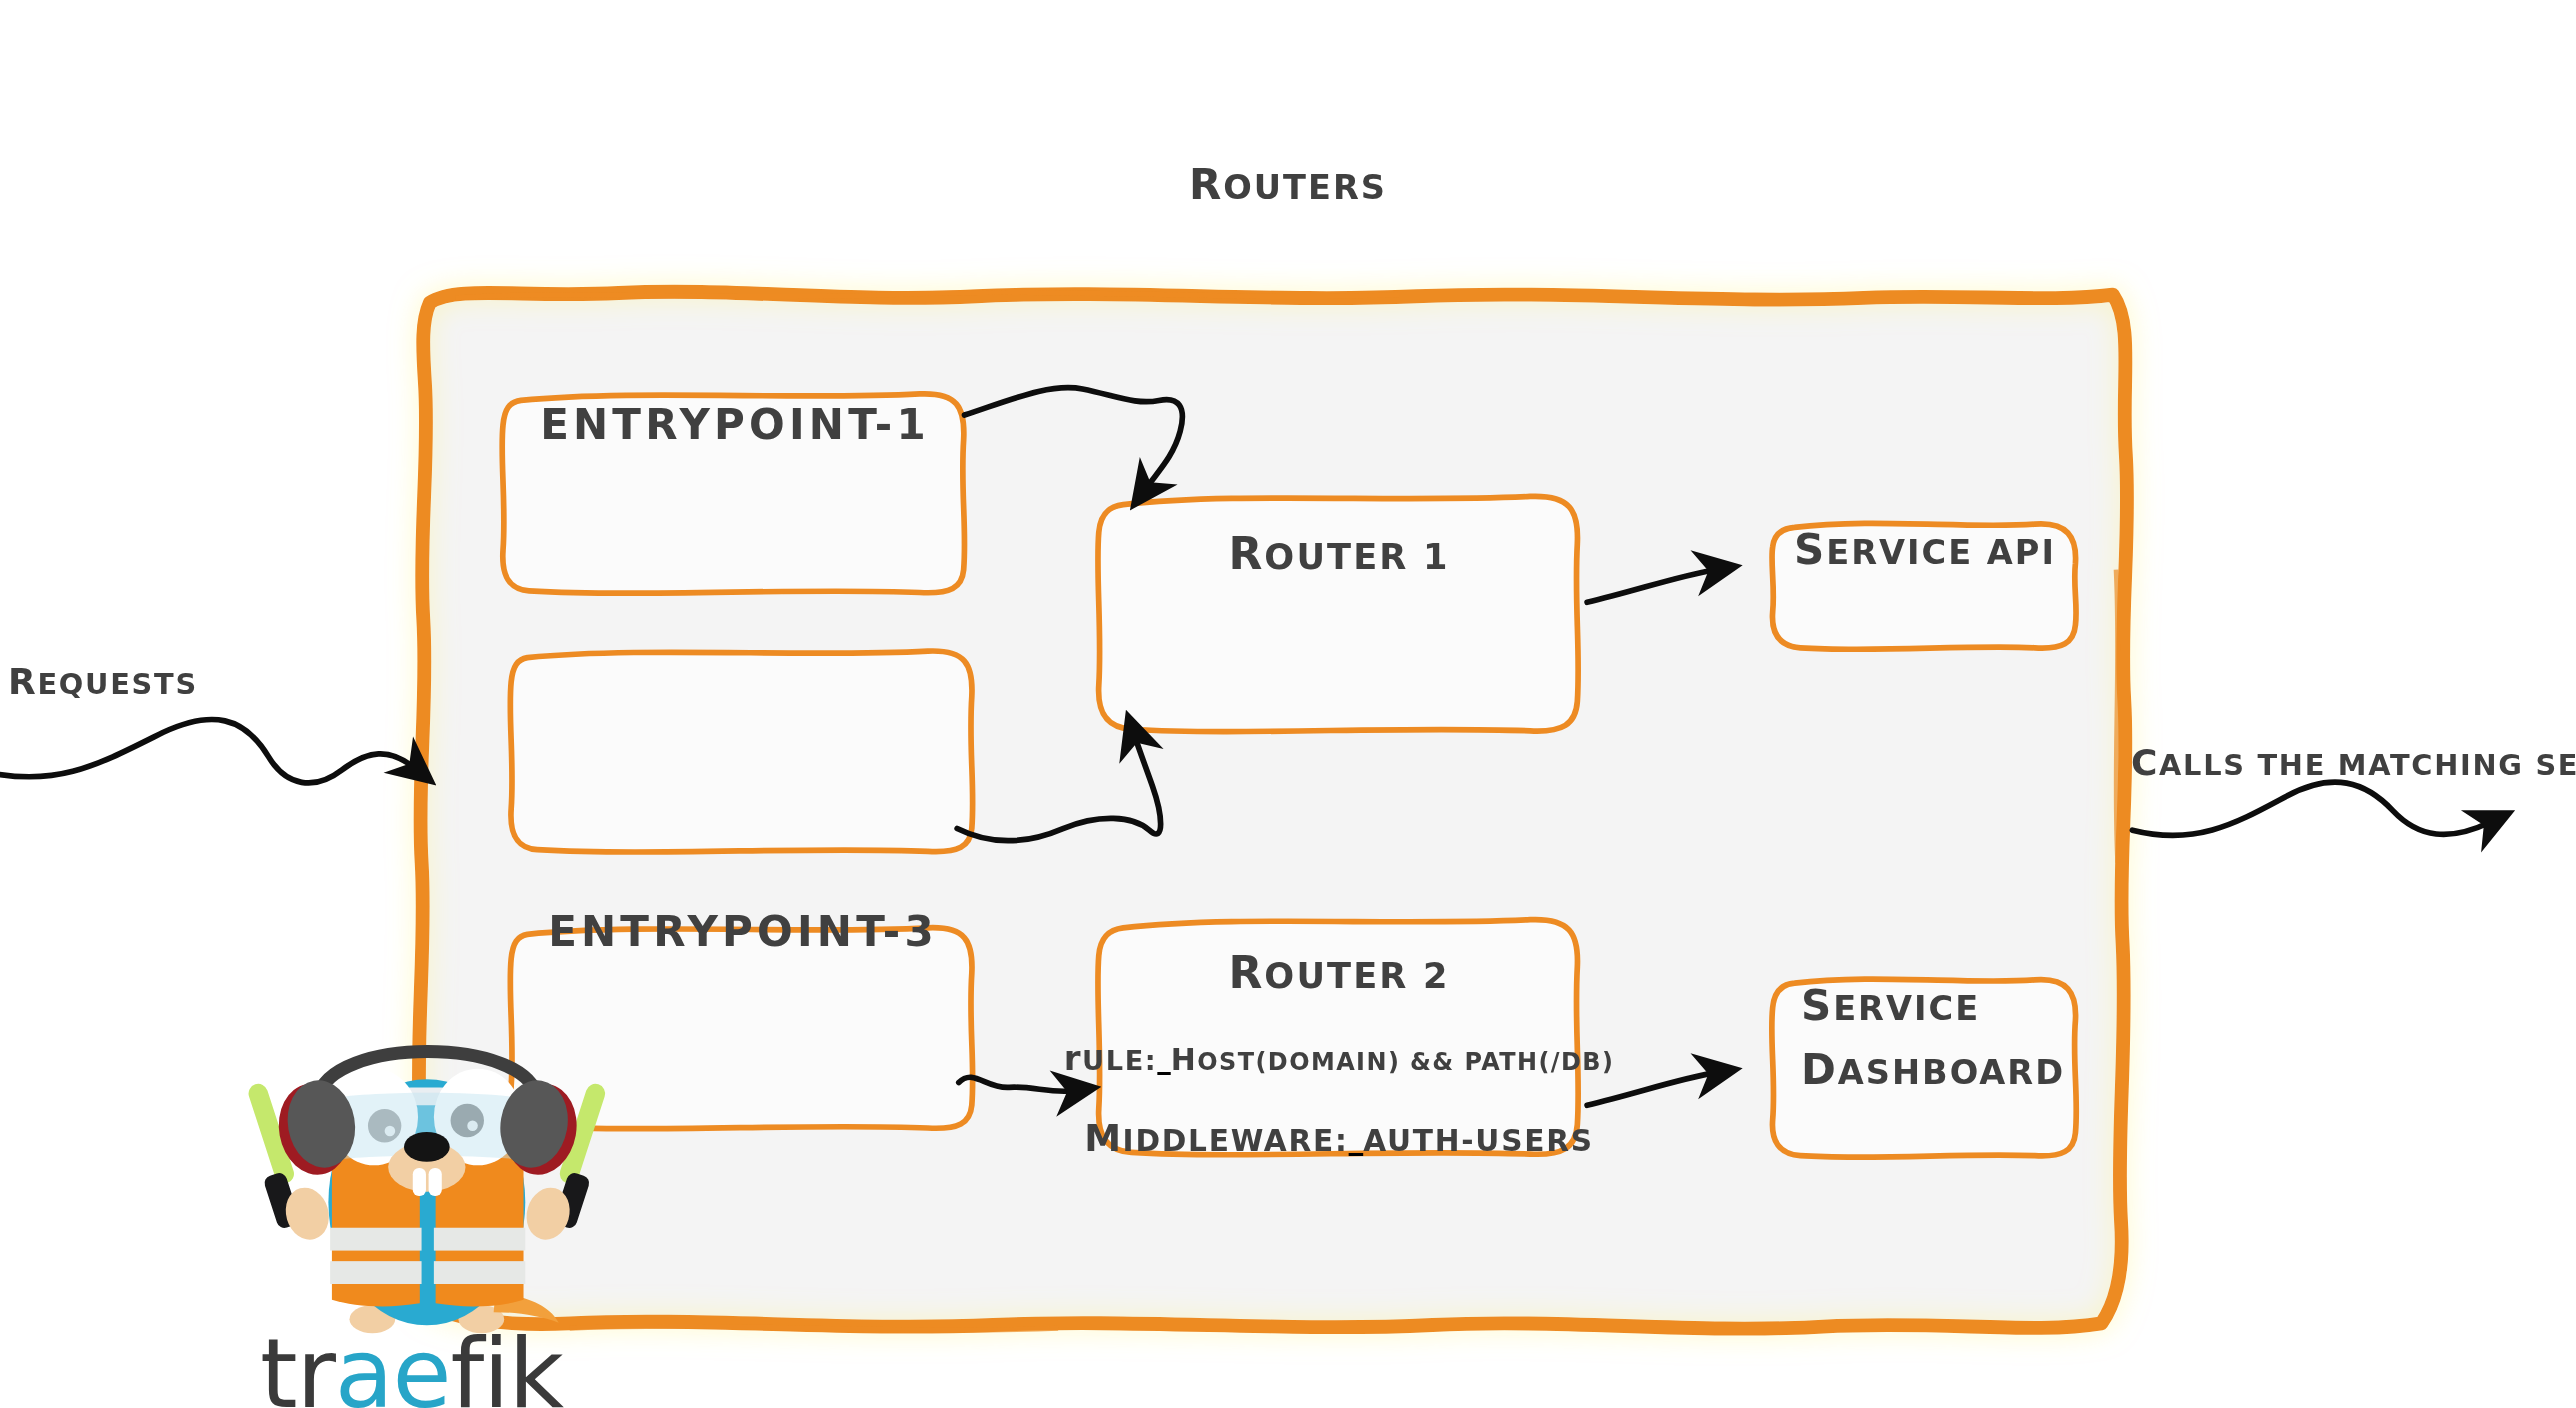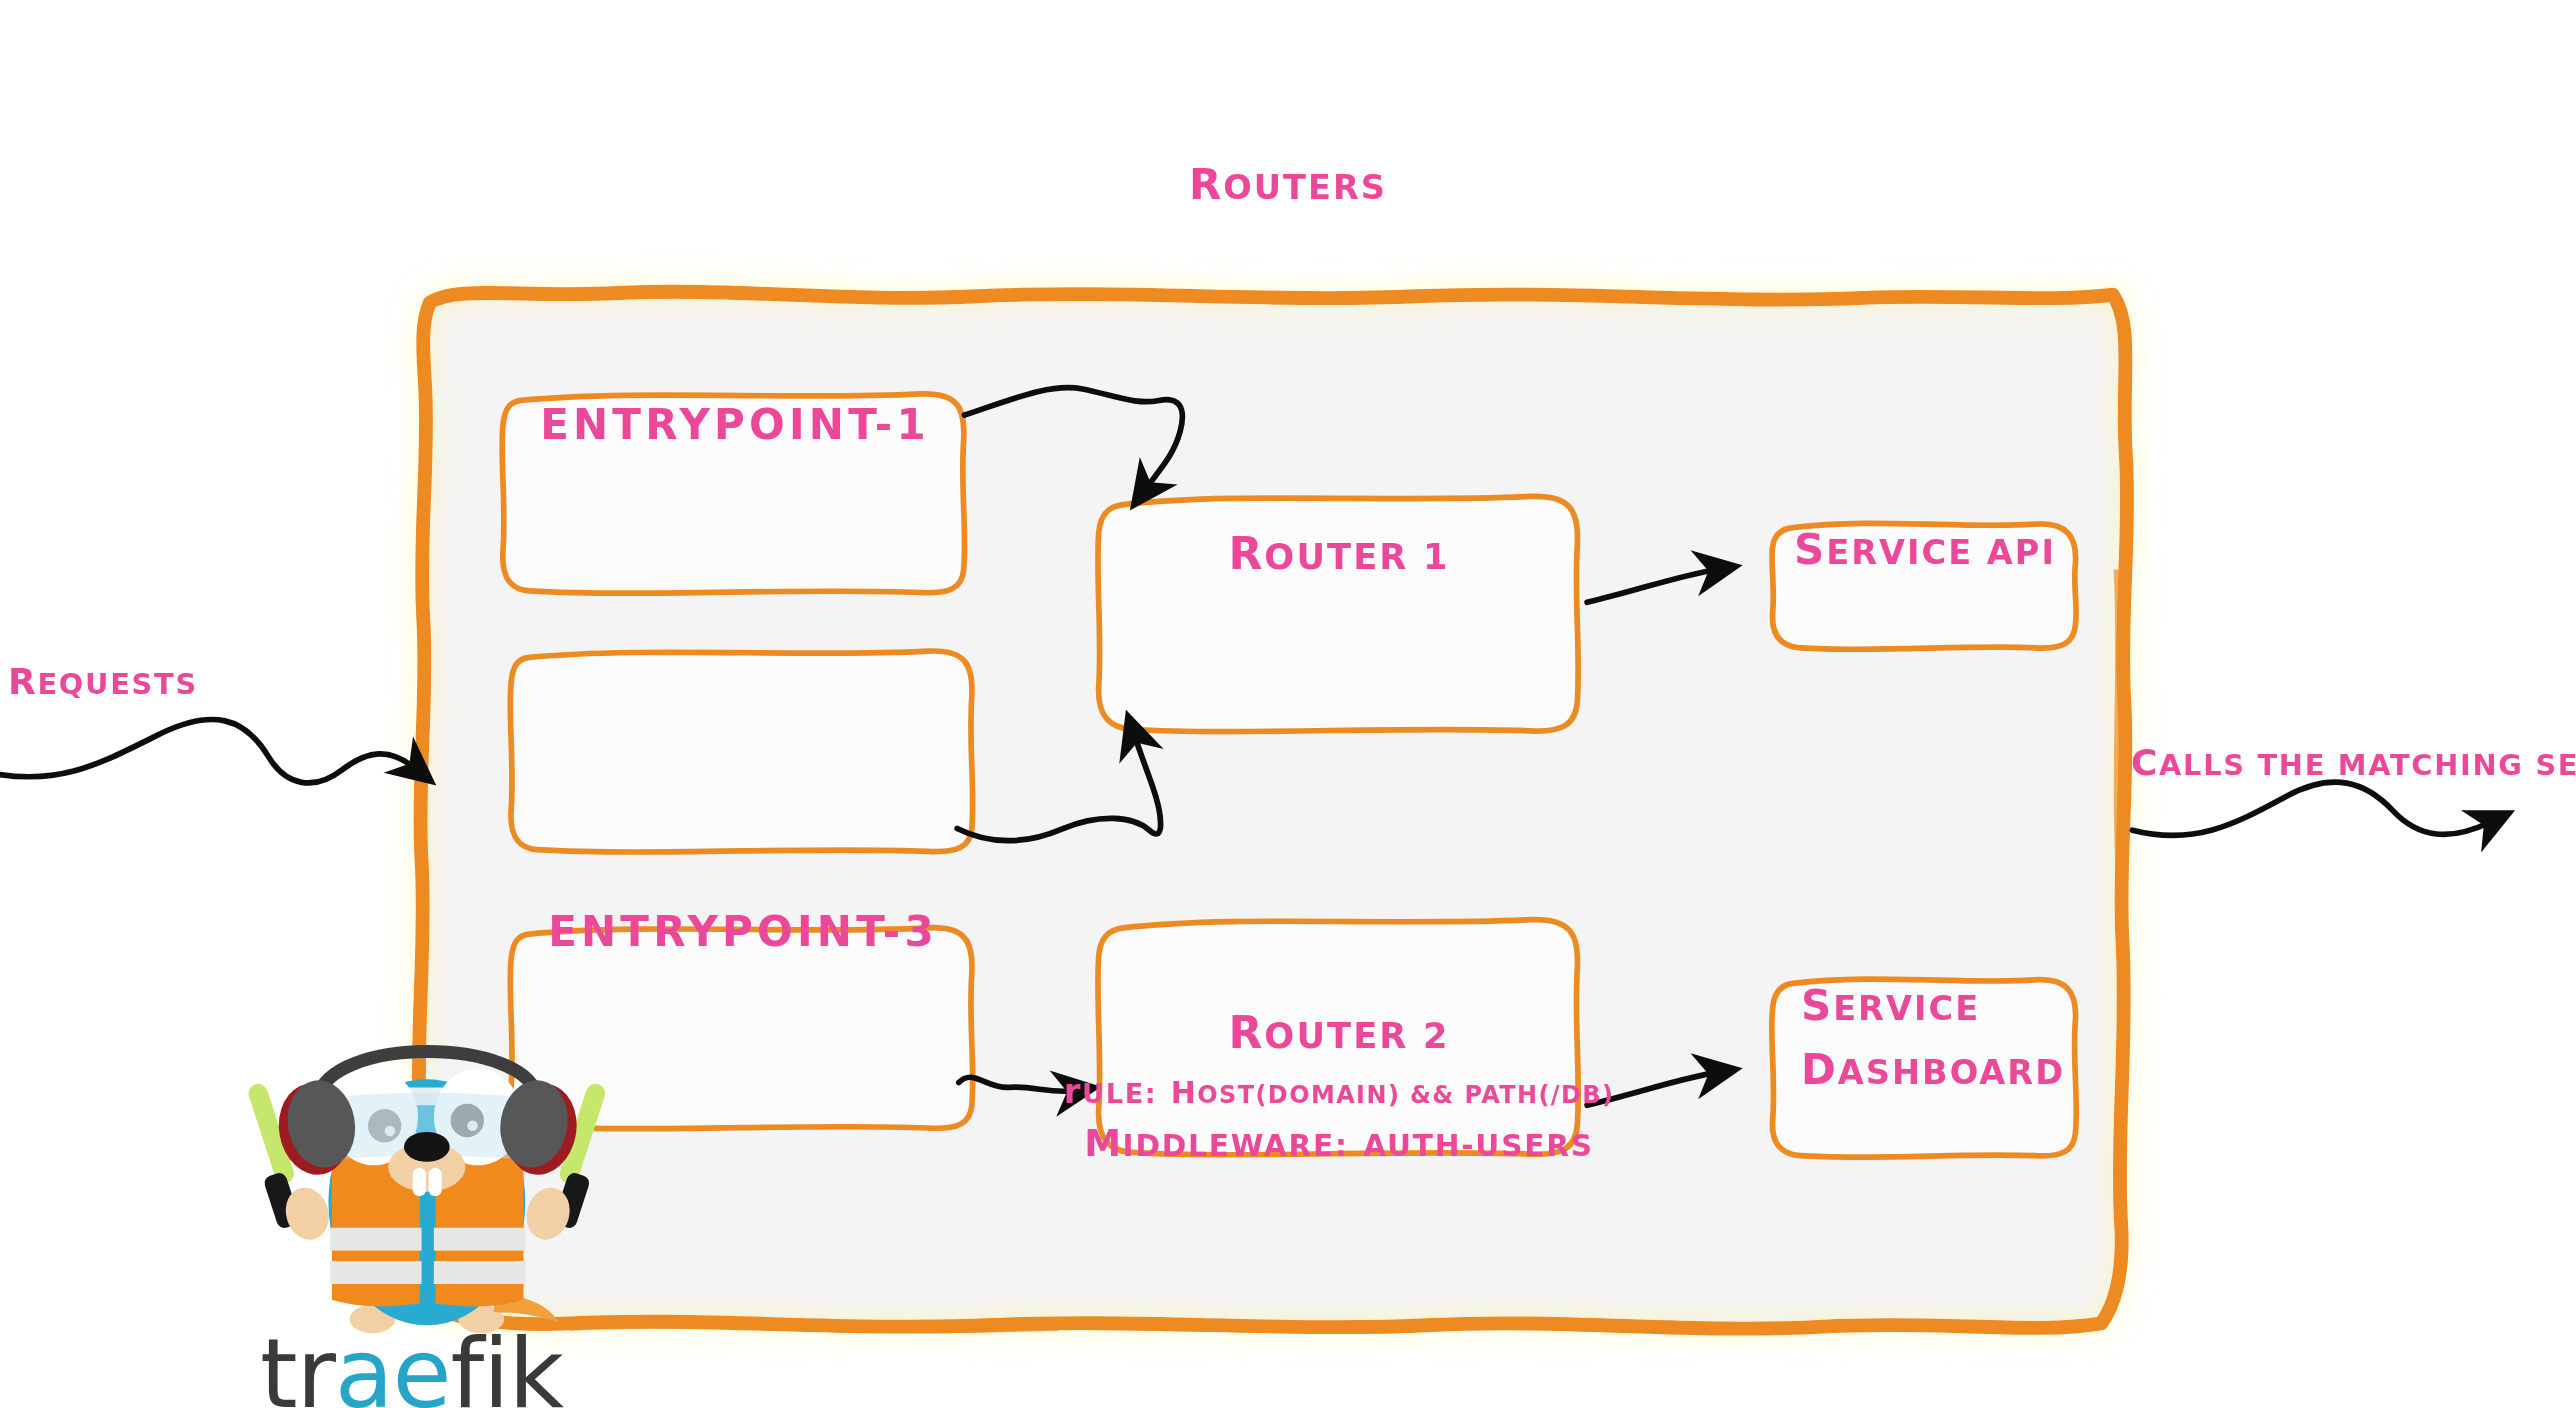--- a/index.html
+++ b/index.html
@@ -7,21 +7,21 @@
     width:2576px;height:1408px;position:relative;overflow:hidden;
     font-family:"DejaVu Sans","Liberation Sans",sans-serif;
   }
   .stage{position:absolute;inset:0;}
   .layer{position:absolute;left:0;top:0;width:2576px;height:1408px;}
   svg.layer{overflow:visible;}
 
   
   .hand{
     font-family:"DejaVu Sans","Liberation Sans",sans-serif;
-    color:#ec4899;letter-spacing:.045em;font-weight:600;
+    color:#404040;letter-spacing:.045em;font-weight:600;
     white-space:nowrap;
   }
   
   .sc{display:inline-block;}
   .sc > .cap{font-size:1em;}
   .sc > .rest{font-size:.80em;letter-spacing:.06em;}
 
   .diagram-title{
     position:absolute;left:0;top:160px;width:2576px;text-align:center;
     font-size:42px;pointer-events:none;
@@ -232,22 +232,22 @@
       <div class="hand ep-text">ENTRYPOINT-3</div>
     </div>
 
     <div class="node-label" style="left:1099px;top:505px;width:480px;height:228px;
                 justify-content:flex-start;padding-top:23px;box-sizing:border-box;">
       <div class="hand router-title">
         <span class="sc"><span class="cap">R</span><span class="rest">OUTER 1</span></span>
       </div>
     </div>
 
-    <div class="node-label" style="left:1099px;top:965px;width:480px;height:228px;
-                justify-content:center;padding-top:14.7px;box-sizing:border-box;">
+    <div class="node-label" style="left:1099px;top:932px;width:480px;height:228px;
+                justify-content:space-between;padding-top:14.7px;box-sizing:border-box;text-decoration:underline;">
       <div class="hand router-title">
         <span class="sc"><span class="cap">R</span><span class="rest">OUTER 2</span></span>
       </div>
       <div class="hand router-rule-sm" style="margin-top:8px;">
         <span class="sc"><span class="cap">r</span><span class="rest">ULE:</span></span>
         <span class="sc" style="font-size:.88em;"><span class="cap">H</span><span class="rest">OST(DOMAIN) &amp;&amp; PATH(/DB)</span></span>
       </div>
       <div class="hand router-mw" style="margin-top:11.4px;">
         <span class="sc"><span class="cap">M</span><span class="rest">IDDLEWARE:</span></span>
         <span class="sc"><span class="rest">AUTH-USERS</span></span>

